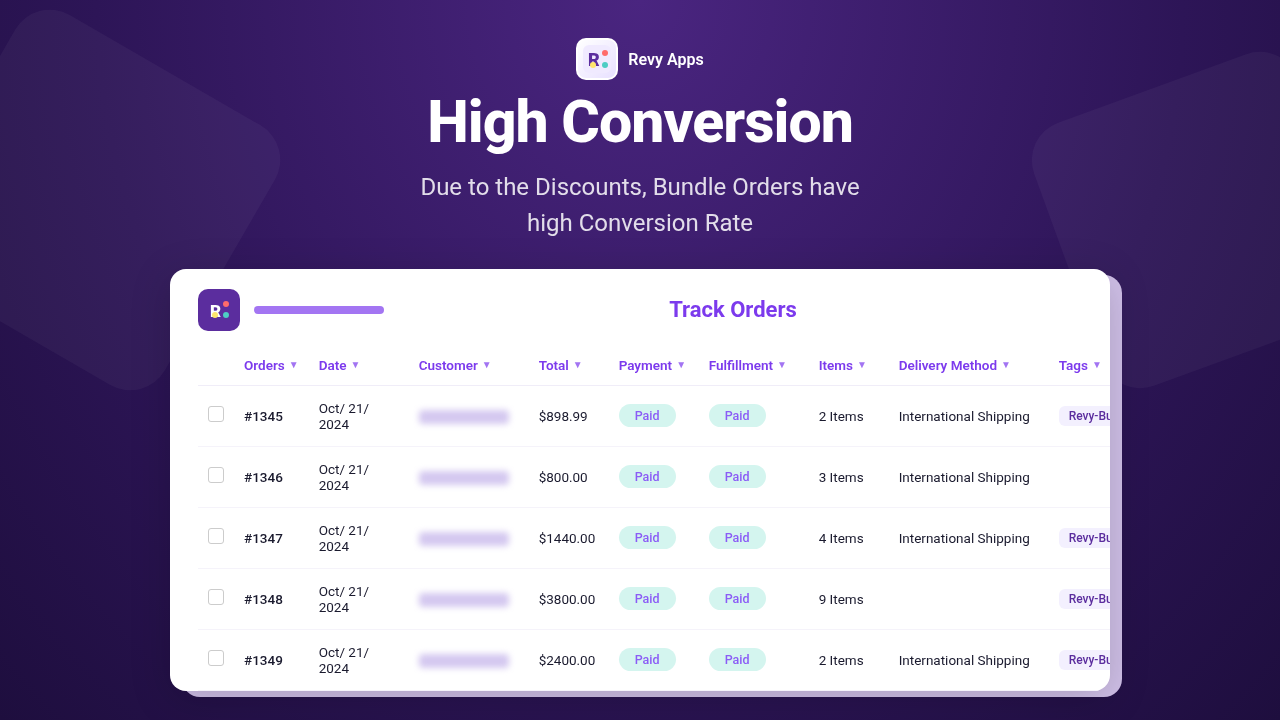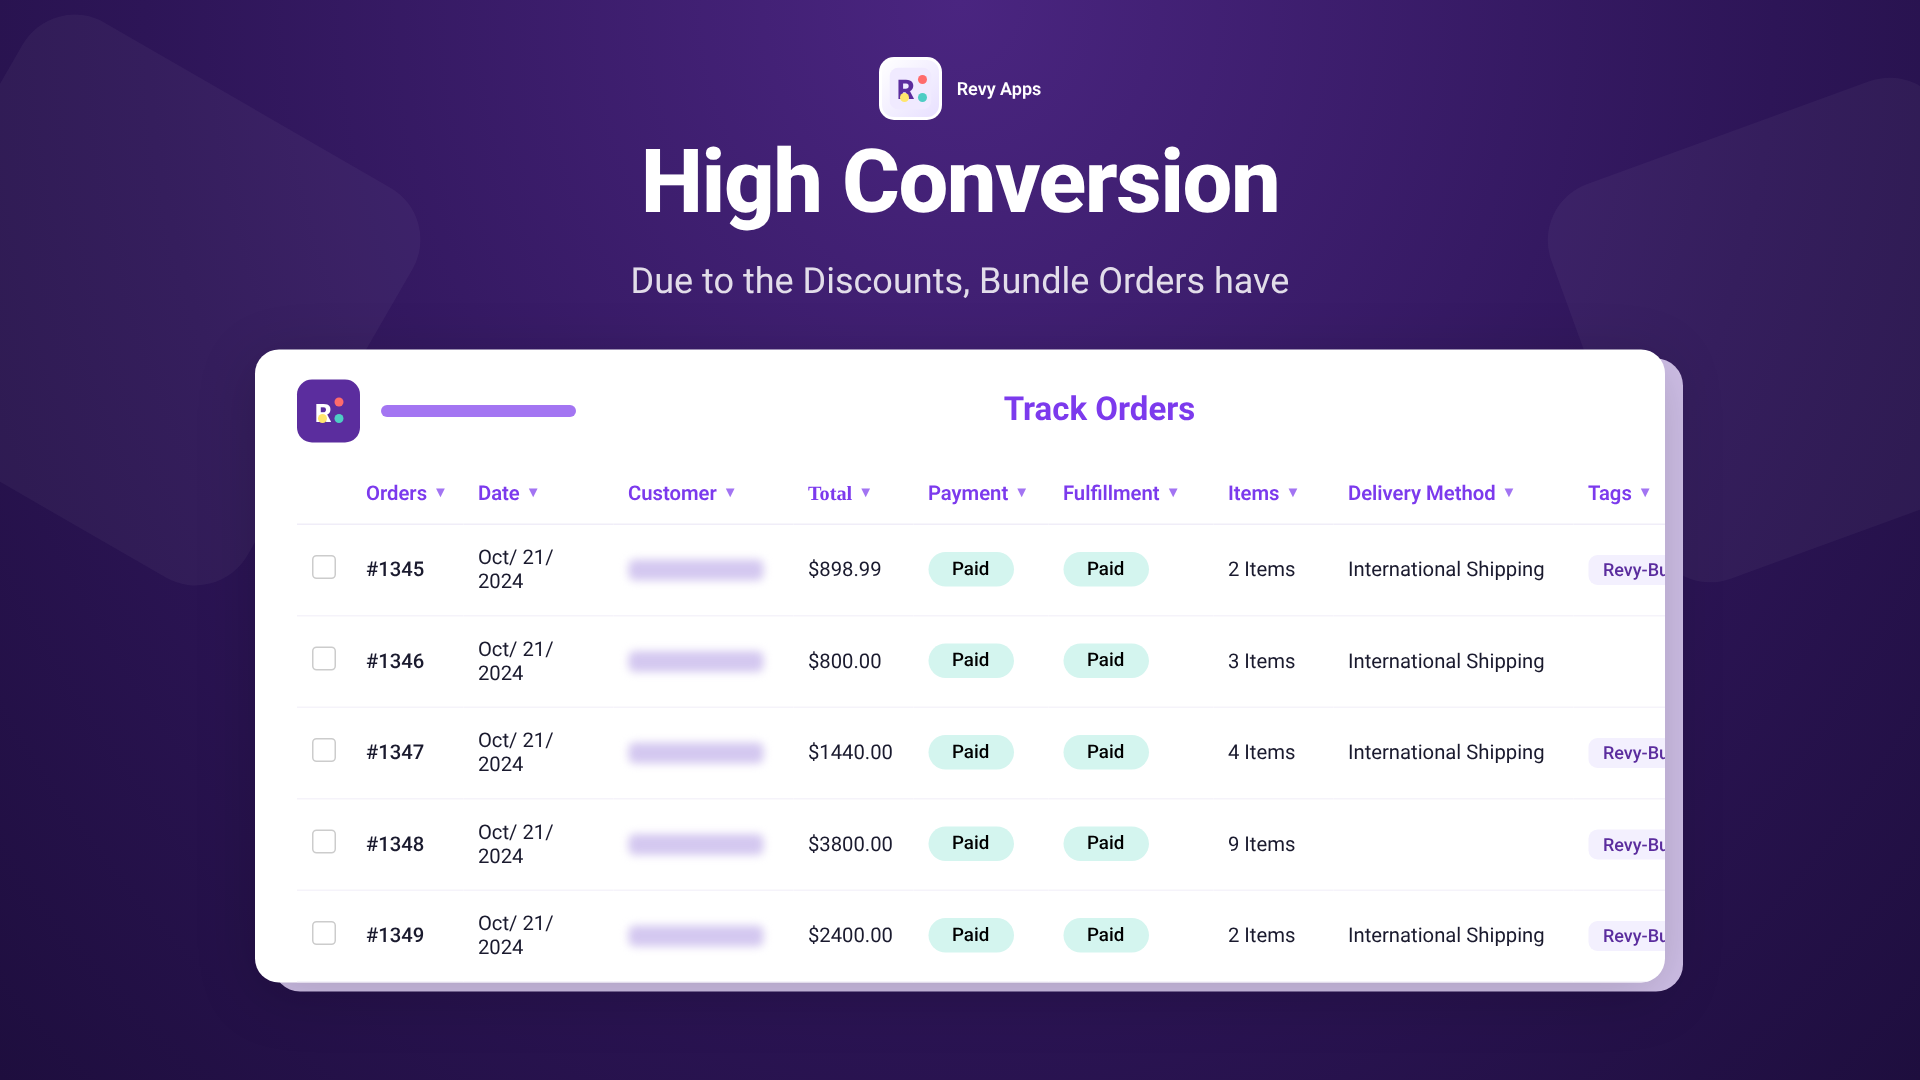--- a/index.html
+++ b/index.html
@@ -80,21 +80,21 @@
       justify-content: center;
     }
 
     .brand-logo svg {
       width: 28px;
       height: 28px;
     }
 
     .brand-name {
       color: #fff;
-      font-size: 12px;
+      font-size: 16px;
       font-weight: 600;
     }
 
     .hero-title {
       color: #fff;
       font-size: 59px;
       font-weight: 800;
       line-height: 1.1;
       margin-bottom: 14px;
       letter-spacing: -1px;
@@ -193,21 +193,21 @@
       text-align: left;
       white-space: nowrap;
       cursor: pointer;
       user-select: none;
     }
 
     .col-checkbox { width: 30px; }
     .col-order { min-width: 70px; }
     .col-date { min-width: 100px; }
     .col-customer { min-width: 120px; }
-    .col-total { min-width: 80px; font-family: Liberation Serif, serif; }
+    .col-total { min-width: 80px; }
     .col-payment { min-width: 90px; }
     .col-fulfillment { min-width: 110px; }
     .col-items { min-width: 80px; }
     .col-delivery { min-width: 160px; }
     .col-tags { min-width: 140px; }
 
     .th-label {
       display: inline-flex;
       align-items: center;
       gap: 4px;
@@ -253,21 +253,21 @@
       display: inline-block;
       padding: 4px 16px;
       border-radius: 20px;
       font-size: 12.5px;
       font-weight: 500;
       text-align: center;
     }
 
     .badge-paid {
       background: #d4f5ef;
-      color: #000000;
+      color: #8b5cf6;
     }
 
     .items-cell {
       color: #1a1a2e;
     }
 
     .delivery-cell {
       color: #1a1a2e;
     }
 
@@ -308,20 +308,21 @@
           <circle cx="10" cy="20" r="3" fill="#ffe66d"></circle>
         </svg>
       </div>
     </div>
     <span class="brand-name">Revy Apps</span>
   </div>
 
   <h1 class="hero-title">High Conversion</h1>
   <p class="hero-subtitle">
     <span>Due to the Discounts, Bundle Orders have</span><br>
+    <span>high Conversion Rate</span>
   </p>
 </div>
 
 <div class="card-wrapper">
   <div class="card-shadow"></div>
   <div class="card">
     <div class="card-header">
       <div class="card-logo">
         <svg viewBox="0 0 24 24" fill="none" xmlns="http://www.w3.org/2000/svg">
           <text x="3" y="19" font-size="17" font-weight="900" fill="#fff">R</text>

